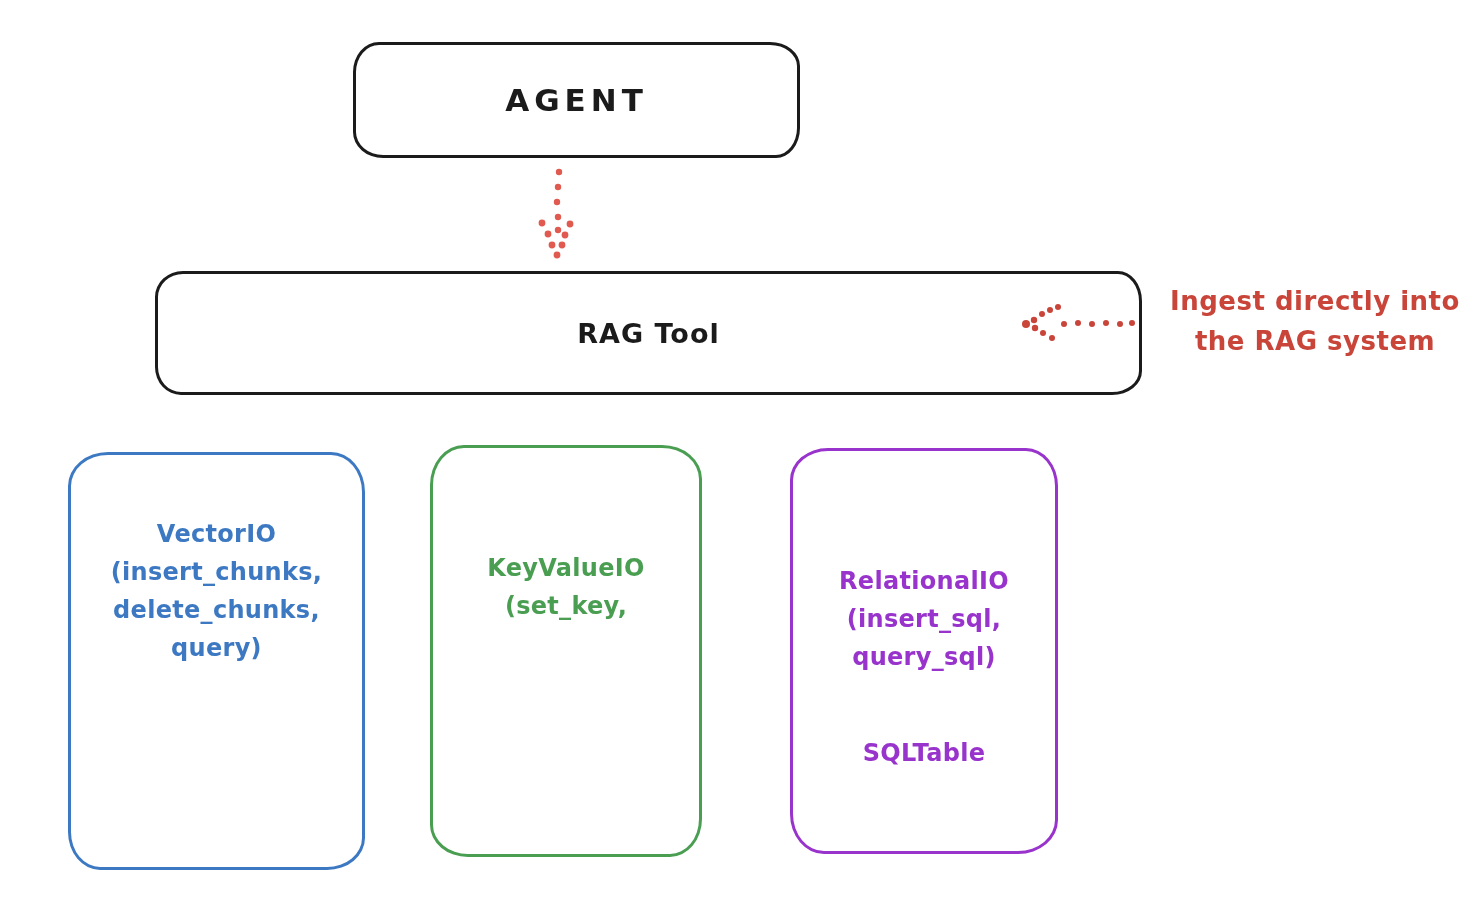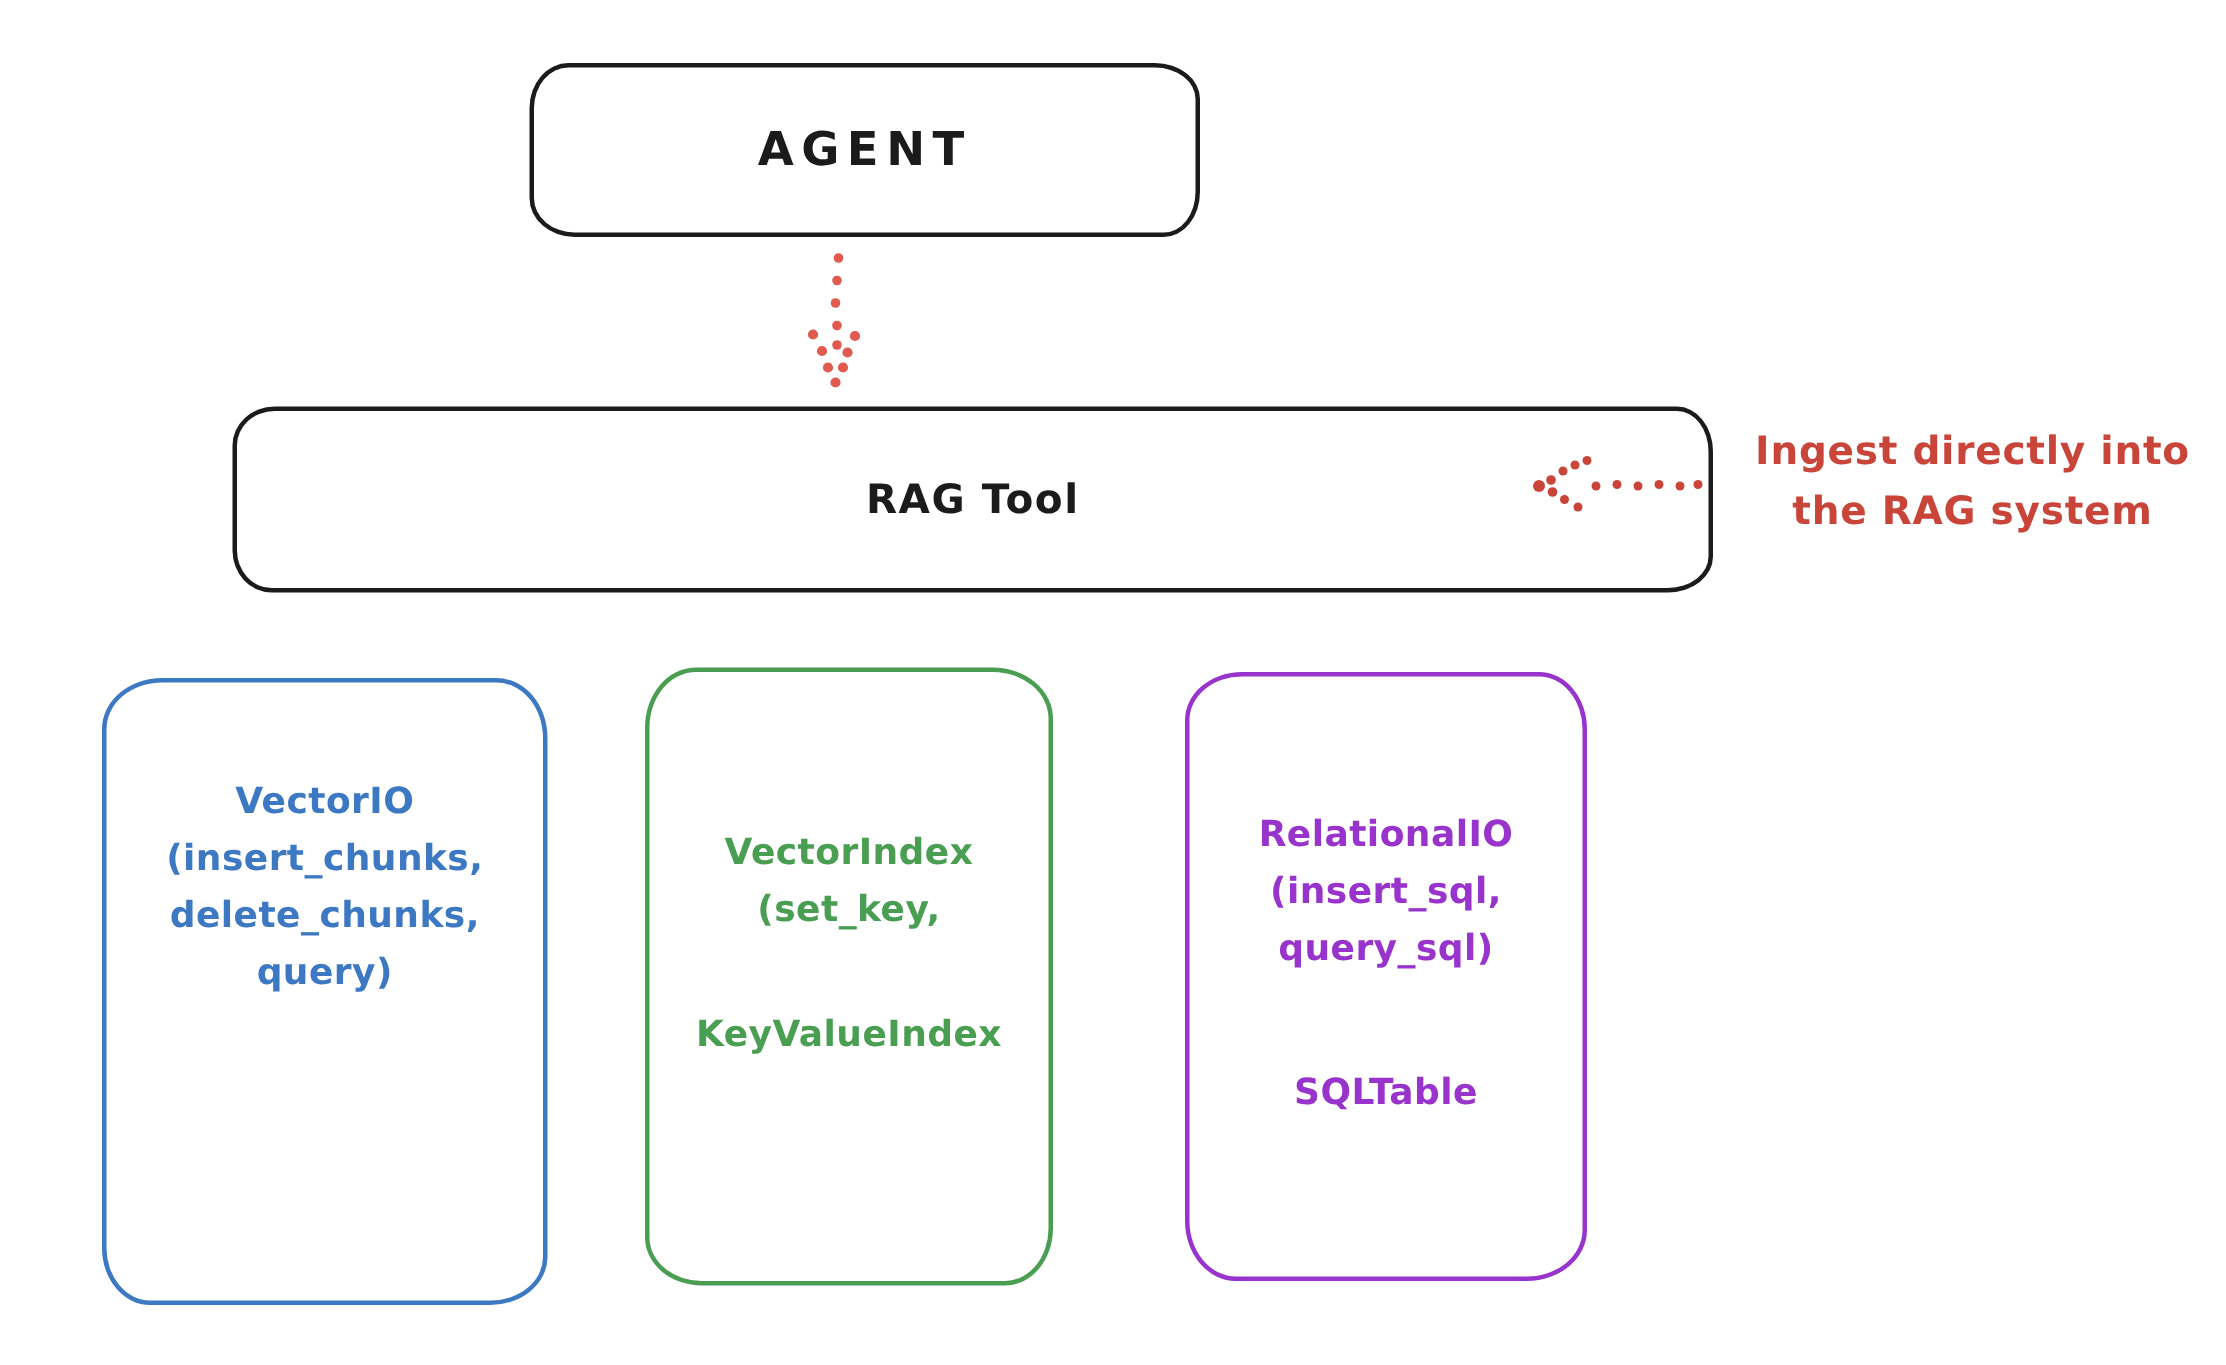--- a/index.html
+++ b/index.html
@@ -91,21 +91,21 @@
     color: #4a9e52;
     border-radius: 34px 40px 32px 38px / 40px 34px 38px 32px;
     padding-top: 101px;
   }
   .backend-relational {
     left: 790px; top: 448px;
     width: 268px; height: 406px;
     border-color: #9833cc;
     color: #9833cc;
     border-radius: 38px 32px 40px 34px / 32px 38px 34px 40px;
-    padding-top: 86px;
+    padding-top: 111px;
   }
   .backend-index-vector     { margin-top: 42px; }
   .backend-index-keyvalue   { margin-top: 45px; }
   .backend-index-relational { margin-top: 58px; }
 </style>
 </head>
 <body>
 
 <div class="canvas">
 
@@ -158,23 +158,22 @@
   </div>
 
   <div class="backend backend-vector">
     <div>VectorIO</div>
     <div>(insert_chunks,</div>
     <div>delete_chunks,</div>
     <div>query)</div>
   </div>
 
   <div class="backend backend-keyvalue">
-    <div>VectorIndex</div>
+    <div>KeyValueIO</div>
     <div>(set_key,</div>
-    <div class="backend-index-keyvalue">KeyValueIndex</div>
   </div>
 
   <div class="backend backend-relational">
     <div>RelationalIO</div>
     <div>(insert_sql,</div>
     <div>query_sql)</div>
     <div class="backend-index-relational">SQLTable</div>
   </div>
 
 </div>

